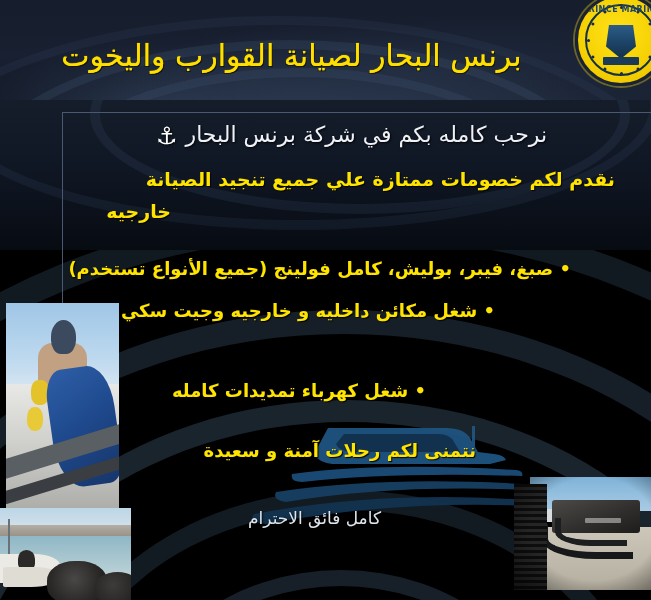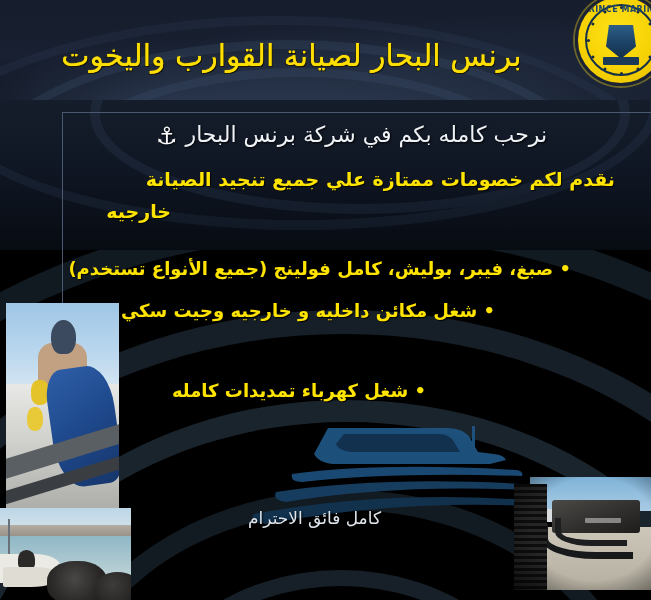--- a/index.html
+++ b/index.html
@@ -311,20 +311,21 @@
       <span class="anchor-ico">⚓</span>
     </div>
 
     <div class="line sub-yellow sub1">نقدم لكم خصومات ممتازة علي جميع تنجيد الصيانة</div>
     <div class="line sub-yellow sub2">خارجيه</div>
 
     <div class="line bullet b1">• صبغ، فيبر، بوليش، كامل فولينج (جميع الأنواع تستخدم)</div>
     <div class="line bullet b2">• شغل مكائن داخليه و خارجيه وجيت سكي</div>
     <div class="line bullet b3">• شغل كهرباء تمديدات كامله</div>
 
+    <div class="line wish">نتمنى لكم رحلات آمنة و سعيدة</div>
     <div class="line regards">كامل فائق الاحترام</div>
   </div>
 
   <div class="photo photo-worker">
     <div class="sky"></div>
     <div class="hull"></div>
     <div class="person-body"></div>
     <div class="person-head"></div>
     <div class="glove"></div>
     <div class="glove2"></div>

